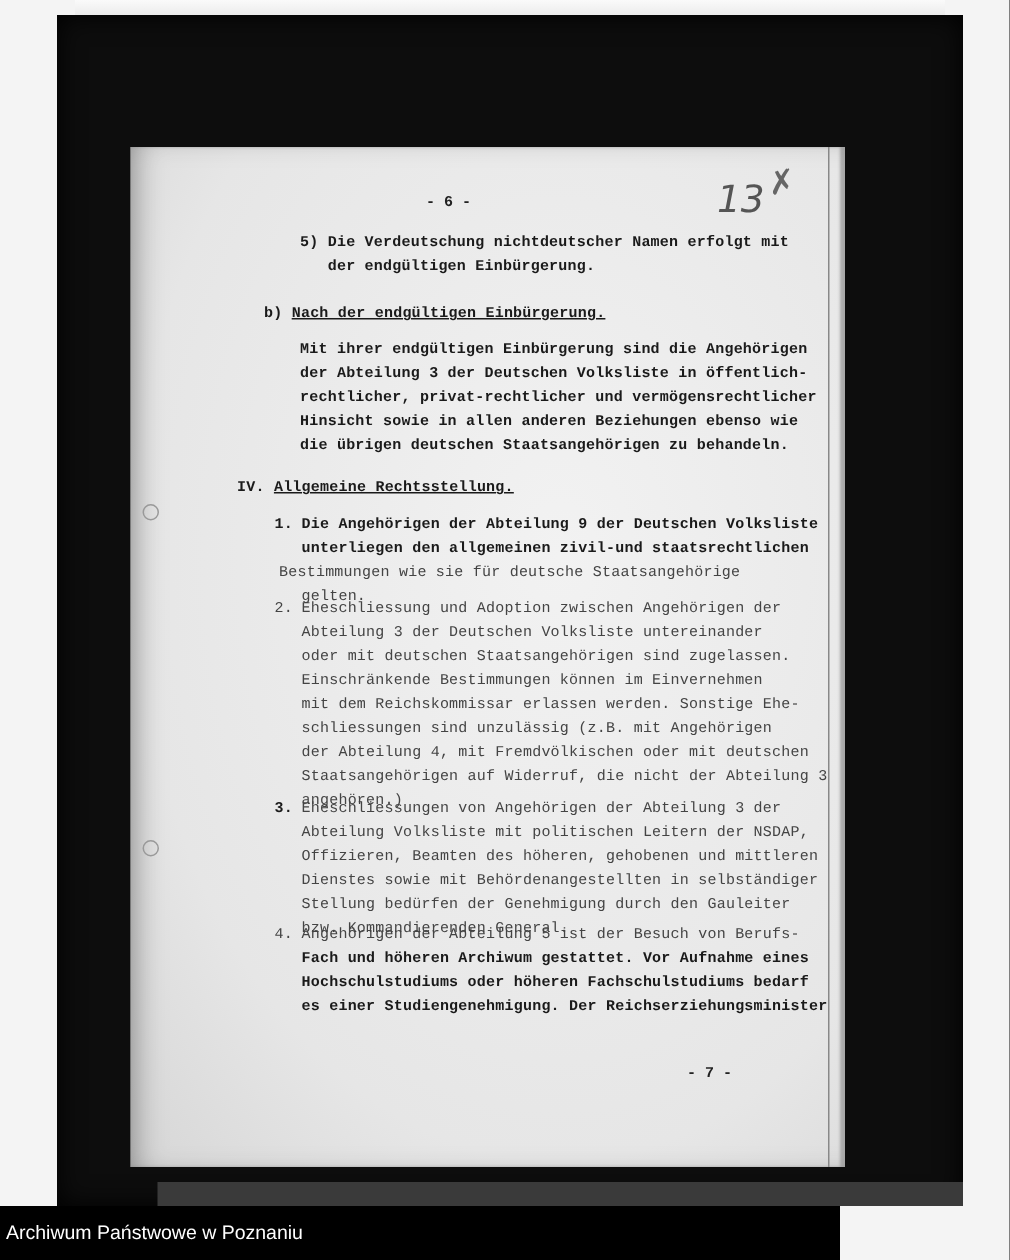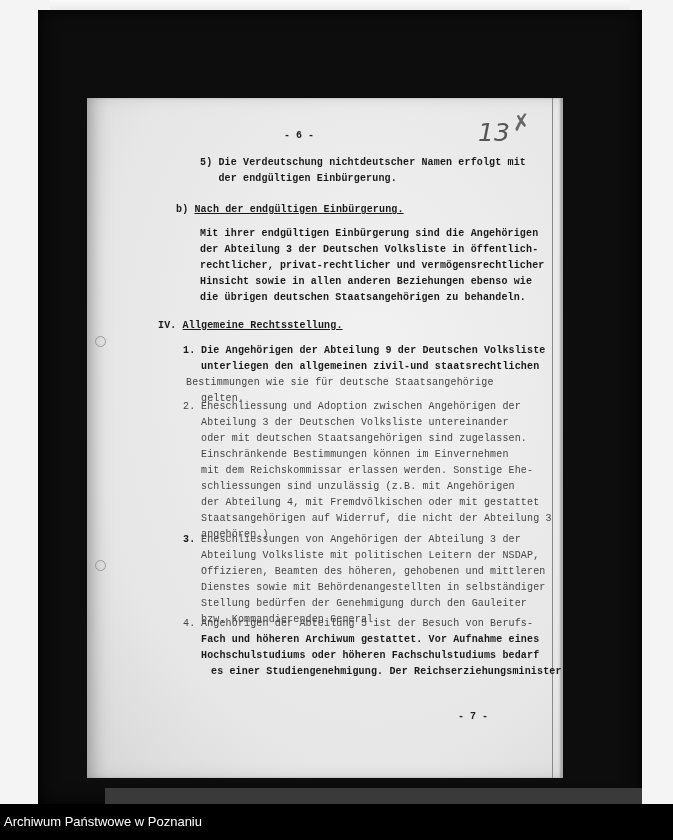--- a/index.html
+++ b/index.html
@@ -12,21 +12,21 @@
          background:radial-gradient(ellipse at 60% 40%,#f2f2f2 0%,#e6e6e6 70%,#d6d6d6 100%);
          box-shadow:inset 12px 0 22px -12px #777, inset -3px 0 2px #aaa;}
   .paper-edge-line{position:absolute;right:10px;top:0;width:1px;height:100%;background:#888;}
   .txt{position:absolute;color:#1a1a1a;font-size:10px;line-height:16.3px;white-space:pre;font-weight:bold;letter-spacing:0.15px;}
   .light{color:#444;font-weight:normal;}
   .u{text-decoration:underline;}
   .page-num{position:absolute;font-size:10px;font-weight:bold;color:#222;}
   .handwritten{position:absolute;left:478px;top:118px;font-family:"DejaVu Sans",sans-serif;font-style:italic;font-size:25px;color:#555;}
   .cross{position:absolute;left:512px;top:110px;font-family:"DejaVu Sans",sans-serif;font-size:22px;color:#666;transform:rotate(-8deg);}
   .hole{position:absolute;width:9px;height:9px;border-radius:50%;border:1px solid #999;}
-  .footer{position:absolute;left:0;top:804px;width:673px;height:36px;background:#000;}
+  .footer{position:absolute;left:0;top:804px;width:560px;height:36px;background:#000;}
   .footer-text{position:absolute;left:4px;top:10px;color:#fff;font-family:"Liberation Sans",sans-serif;font-size:13px;}
 </style>
 </head>
 <body>
 
 <div class="film-top-strip"></div>
 <div class="film"></div>
 <div class="film-bottom"></div>
 
 <div class="paper">
@@ -57,35 +57,35 @@
 <div class="txt light" style="left:186px;top:375px;">Bestimmungen wie sie für deutsche Staatsangehörige</div>
 <div class="txt light" style="left:201px;top:391px;">gelten.</div>
 
 <div class="txt light" style="left:183px;top:399px;">2.</div>
 <div class="txt light" style="left:201px;top:399px;">Eheschliessung und Adoption zwischen Angehörigen der</div>
 <div class="txt light" style="left:201px;top:415px;">Abteilung 3 der Deutschen Volksliste untereinander</div>
 <div class="txt light" style="left:201px;top:431px;">oder mit deutschen Staatsangehörigen sind zugelassen.</div>
 <div class="txt light" style="left:201px;top:447px;">Einschränkende Bestimmungen können im Einvernehmen</div>
 <div class="txt light" style="left:201px;top:463px;">mit dem Reichskommissar erlassen werden. Sonstige Ehe-</div>
 <div class="txt light" style="left:201px;top:479px;">schliessungen sind unzulässig (z.B. mit Angehörigen</div>
-<div class="txt light" style="left:201px;top:495px;">der Abteilung 4, mit Fremdvölkischen oder mit gestattet</div>
+<div class="txt light" style="left:201px;top:495px;">der Abteilung 4, mit Fremdvölkischen oder mit deutschen</div>
 <div class="txt light" style="left:201px;top:511px;">Staatsangehörigen auf Widerruf, die nicht der Abteilung 3</div>
 <div class="txt light" style="left:201px;top:527px;">angehören.)</div>
 
 <div class="txt" style="left:183px;top:532px;">3.</div>
 <div class="txt light" style="left:201px;top:532px;">Eheschliessungen von Angehörigen der Abteilung 3 der</div>
 <div class="txt light" style="left:201px;top:548px;">Abteilung Volksliste mit politischen Leitern der NSDAP,</div>
 <div class="txt light" style="left:201px;top:564px;">Offizieren, Beamten des höheren, gehobenen und mittleren</div>
 <div class="txt light" style="left:201px;top:580px;">Dienstes sowie mit Behördenangestellten in selbständiger</div>
 <div class="txt light" style="left:201px;top:596px;">Stellung bedürfen der Genehmigung durch den Gauleiter</div>
 <div class="txt light" style="left:201px;top:612px;">bzw. Kommandierenden General.</div>
 
 <div class="txt light" style="left:183px;top:616px;">4.</div>
 <div class="txt light" style="left:201px;top:616px;">Angehörigen der Abteilung 5 ist der Besuch von Berufs-</div>
 <div class="txt" style="left:201px;top:632px;">Fach und höheren Archiwum gestattet. Vor Aufnahme eines</div>
 <div class="txt" style="left:201px;top:648px;">Hochschulstudiums oder höheren Fachschulstudiums bedarf</div>
-<div class="txt" style="left:201px;top:664px;margin-left:10px;">es einer Studiengenehmigung. Der Reichserziehungsminister</div>
+<div class="txt" style="left:201px;top:664px;">es einer Studiengenehmigung. Der Reichserziehungsminister</div>
 
 <div class="page-num" style="left:458px;top:711px;">- 7 -</div>
 
 <div class="footer">
   <div class="footer-text">Archiwum Państwowe w Poznaniu</div>
 </div>
 
 </body></html>

